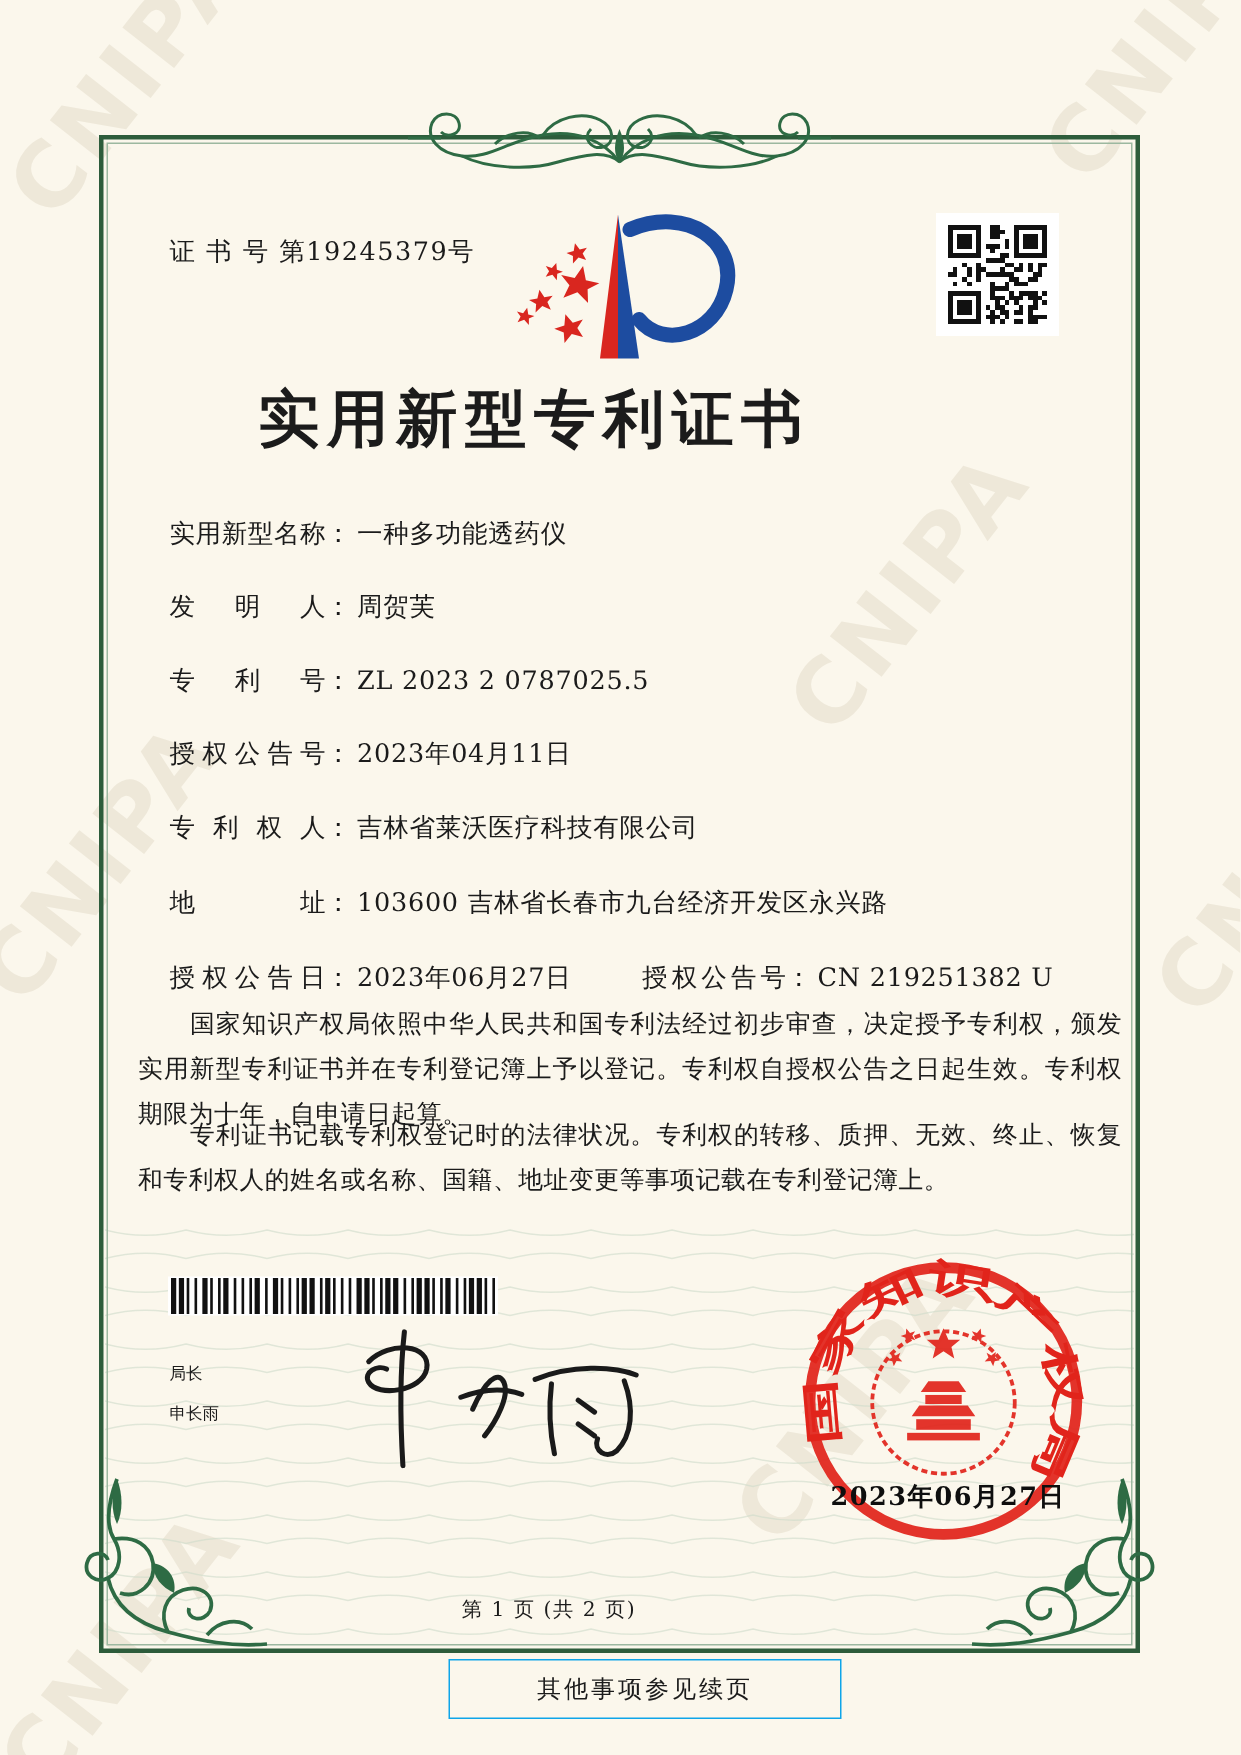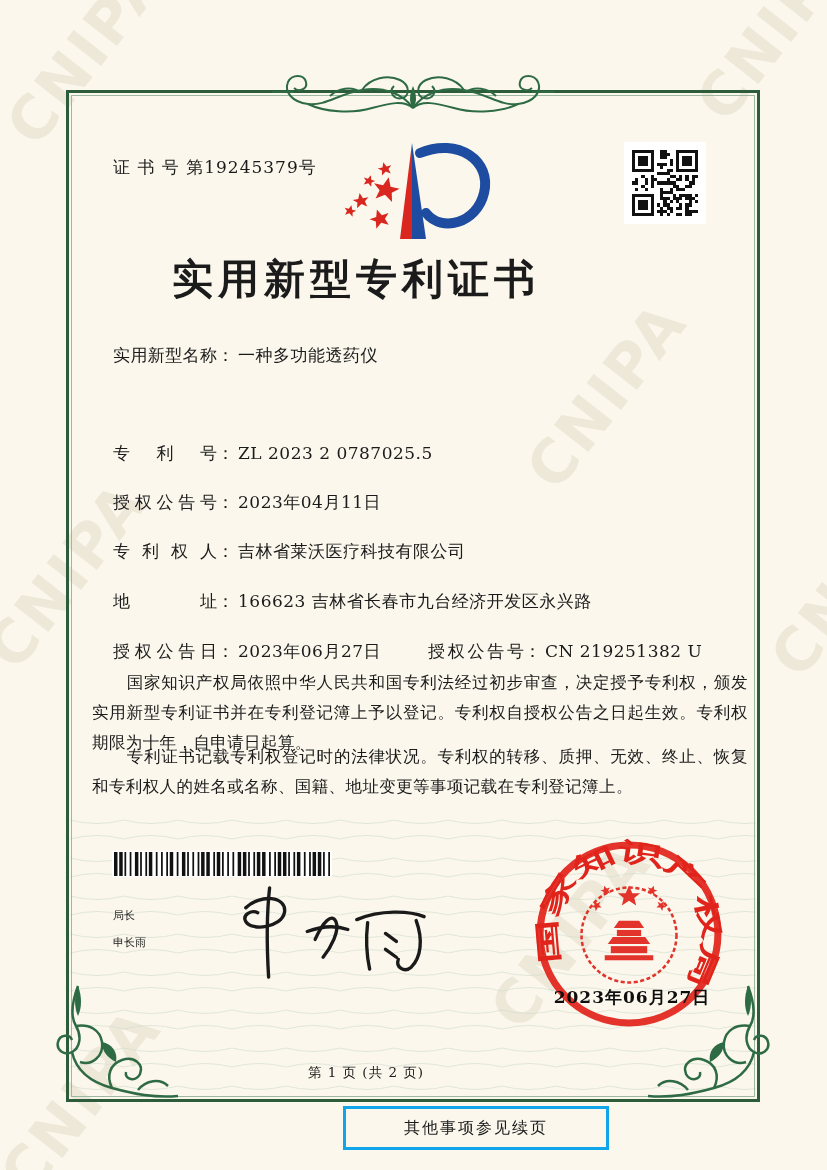--- a/index.html
+++ b/index.html
@@ -37,22 +37,22 @@
   .issuer{position:absolute;left:113px;top:910px;font-family:"DejaVu Sans",sans-serif;
           font-size:11px;line-height:1.05;z-index:5;}
   .issuer div{margin-bottom:15px;}
   .signature{position:absolute;left:212px;top:880px;width:238px;height:104px;z-index:5;}
   .seal{position:absolute;left:533px;top:838px;width:192px;height:192px;z-index:6;}
   .seal-date{position:absolute;left:537px;top:986px;width:190px;text-align:center;z-index:7;
              font-size:17px;font-weight:bold;letter-spacing:1px;color:#0e0e0e;}
   .page-num{position:absolute;left:66px;top:1064px;width:600px;text-align:center;
             font-size:13.5px;z-index:5;letter-spacing:1px;}
   .cont-box{position:absolute;left:299px;top:1106px;width:260px;height:38px;z-index:4;
-            border:3px solid #0ea5e9;display:flex;align-items:center;justify-content:center;
-            font-size:16px;letter-spacing:2px;margin-left:44px;}
+            border:1px solid #0ea5e9;display:flex;align-items:center;justify-content:center;
+            font-size:16px;letter-spacing:2px;}
 </style>
 </head>
 <body>
 
 <div class="page">
 
   <div class="wm" style="left:-22px;top:16px;">CNIPA</div>
   <div class="wm" style="left:668px;top:-8px;">CNIPA</div>
   <div class="wm" style="left:498px;top:360px;">CNIPA</div>
   <div class="wm" style="left:-42px;top:540px;">CNIPA</div>
@@ -263,31 +263,34 @@
           <rect x="1" y="15" width="5" height="5" fill="#fff"></rect>
           <rect x="2" y="16" width="3" height="3" fill="#111"></rect>
         </svg>
     </div>
 
     <div class="title">实用新型专利证书</div>
 
     <div class="frow" style="top:332px">
       <span class="flabel">实用新型名称</span><span class="fcolon">：</span><span class="fvalue">一种多功能透药仪</span>
     </div>
+    <div class="frow" style="top:381px">
+      <span class="flabel">发明人</span><span class="fcolon">：</span><span class="fvalue">周贺芙</span>
+    </div>
     <div class="frow" style="top:430px">
       <span class="flabel">专利号</span><span class="fcolon">：</span><span class="fvalue">ZL 2023 2 0787025.5</span>
     </div>
     <div class="frow" style="top:479px">
       <span class="flabel">授权公告号</span><span class="fcolon">：</span><span class="fvalue">2023年04月11日</span>
     </div>
     <div class="frow" style="top:528px">
       <span class="flabel">专利权人</span><span class="fcolon">：</span><span class="fvalue">吉林省莱沃医疗科技有限公司</span>
     </div>
     <div class="frow" style="top:578px">
-      <span class="flabel">地址</span><span class="fcolon">：</span><span class="fvalue">166623 吉林省长春市九台经济开发区永兴路</span>
+      <span class="flabel">地址</span><span class="fcolon">：</span><span class="fvalue">103600 吉林省长春市九台经济开发区永兴路</span>
     </div>
     <div class="frow" style="top:628px">
       <span class="flabel">授权公告日</span><span class="fcolon">：</span><span class="fvalue">2023年06月27日</span>
       <span class="grant-col2">
         <span class="flabel2">授权公告号</span><span class="fcolon">：</span><span class="fvalue">CN 219251382 U</span>
       </span>
     </div>
 
     <div class="para" style="top:668px">国家知识产权局依照中华人民共和国专利法经过初步审查，决定授予专利权，颁发实用新型专利证书并在专利登记簿上予以登记。专利权自授权公告之日起生效。专利权期限为十年，自申请日起算。</div>
     <div class="para" style="top:742px">专利证书记载专利权登记时的法律状况。专利权的转移、质押、无效、终止、恢复和专利权人的姓名或名称、国籍、地址变更等事项记载在专利登记簿上。</div>

